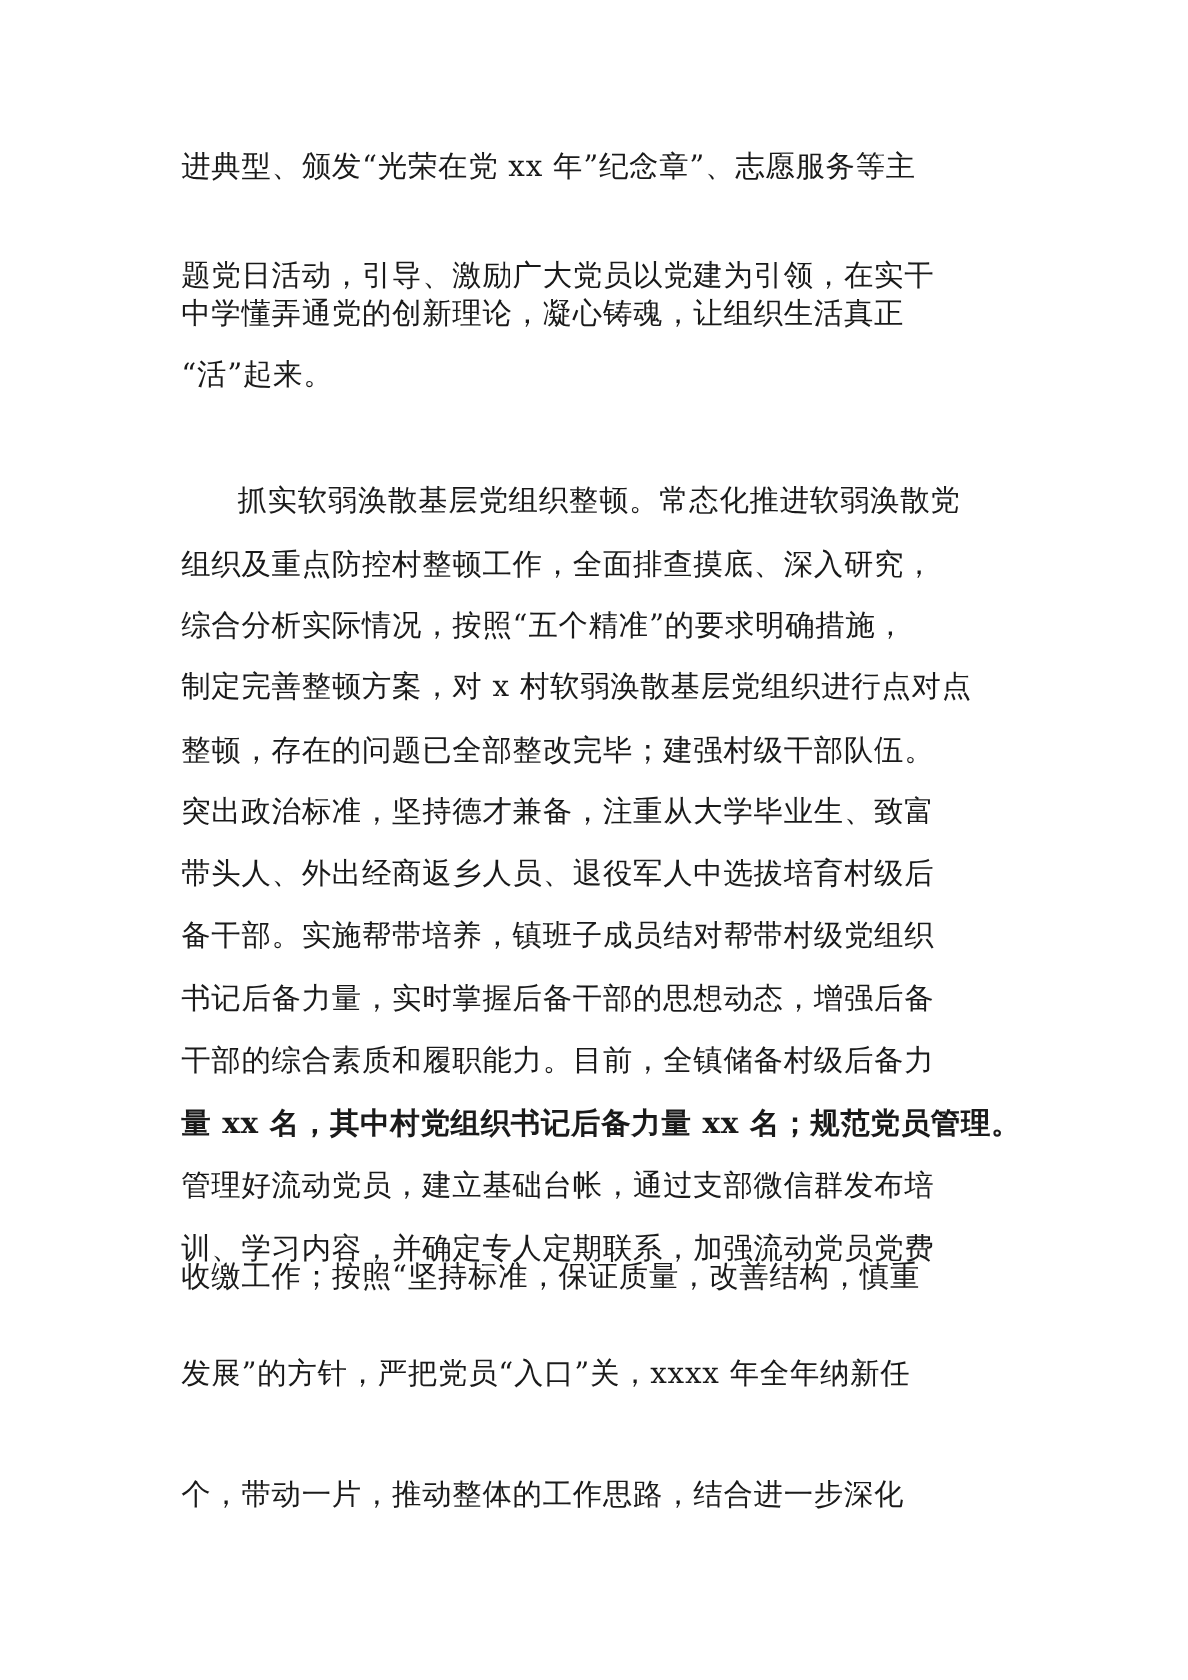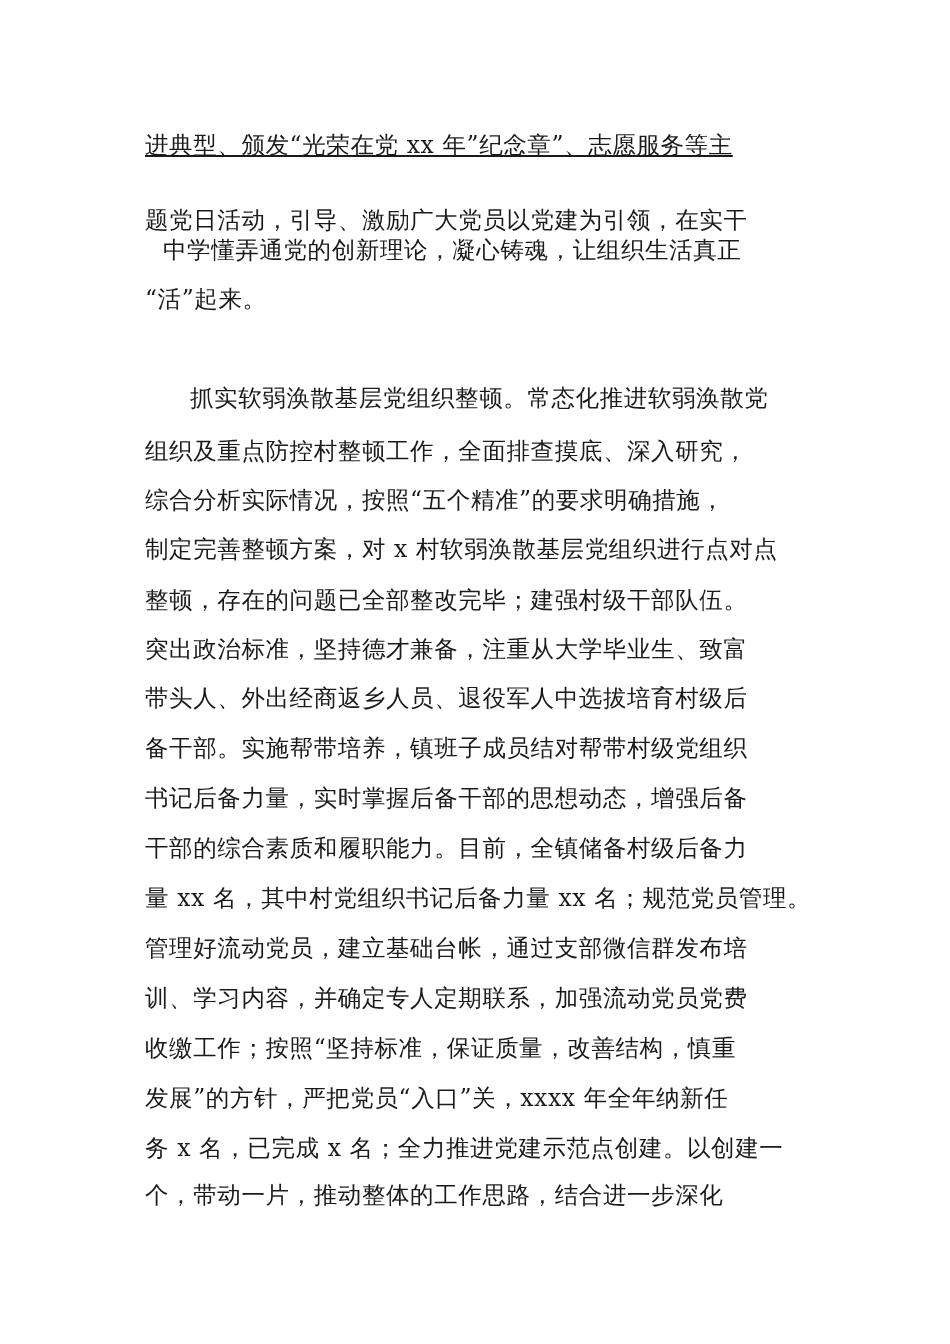--- a/index.html
+++ b/index.html
@@ -30,34 +30,33 @@
       line-height: 30px;
       white-space: nowrap;
       letter-spacing: 0.6px;
     }
     .indent { left: 190px; }
   </style>
 </head>
 <body>
 
 <div class="page">
-  <div class="line" style="top:130px;text-decoration:underline;">进典型、颁发“光荣在党 xx 年”纪念章”、志愿服务等主</div>
+  <div class="line" style="top:118px;">进典型、颁发“光荣在党 xx 年”纪念章”、志愿服务等主</div>
   <div class="line" style="top:185px;margin-top:20px;">题党日活动，引导、激励广大党员以党建为引领，在实干</div>
-  <div class="line" style="top:235px;margin-left:18px;">中学懂弄通党的创新理论，凝心铸魂，让组织生活真正</div>
+  <div class="line" style="top:235px;">中学懂弄通党的创新理论，凝心铸魂，让组织生活真正</div>
   <div class="line" style="top:284px;">“活”起来。</div>
-  <div class="line indent" style="top:385px;font-family:Liberation Mono, monospace;">抓实软弱涣散基层党组织整顿。常态化推进软弱涣散党</div>
+  <div class="line indent" style="top:385px;">抓实软弱涣散基层党组织整顿。常态化推进软弱涣散党</div>
   <div class="line" style="top:436px;">组织及重点防控村整顿工作，全面排查摸底、深入研究，</div>
   <div class="line" style="top:485px;">综合分析实际情况，按照“五个精准”的要求明确措施，</div>
   <div class="line" style="top:534px;">制定完善整顿方案，对 x 村软弱涣散基层党组织进行点对点</div>
   <div class="line" style="top:585px;">整顿，存在的问题已全部整改完毕；建强村级干部队伍。</div>
   <div class="line" style="top:683px;">带头人、外出经商返乡人员、退役军人中选拔培育村级后</div>
   <div class="line" style="top:634px;">突出政治标准，坚持德才兼备，注重从大学毕业生、致富</div>
   <div class="line" style="top:733px;">备干部。实施帮带培养，镇班子成员结对帮带村级党组织</div>
   <div class="line" style="top:783px;">书记后备力量，实时掌握后备干部的思想动态，增强后备</div>
   <div class="line" style="top:833px;">干部的综合素质和履职能力。目前，全镇储备村级后备力</div>
-  <div class="line" style="top:883px;">量 xx 名，其中村党组织书记后备力量 xx 名；规范党员管理。</div>
+  <div class="line" style="top:883px;font-weight:bold;">量 xx 名，其中村党组织书记后备力量 xx 名；规范党员管理。</div>
   <div class="line" style="top:983px;">训、学习内容，并确定专人定期联系，加强流动党员党费</div>
   <div class="line" style="top:933px;">管理好流动党员，建立基础台帐，通过支部微信群发布培</div>
-  <div class="line" style="top:1033px;">收缴工作；按照“坚持标准，保证质量，改善结构，慎重</div>
+  <div class="line" style="top:1006px;">收缴工作；按照“坚持标准，保证质量，改善结构，慎重</div>
   <div class="line" style="top:1083px;">发展”的方针，严把党员“入口”关，xxxx 年全年纳新任</div>
-  <div class="line" style="top:1133px;">务 x 名，已完成 x 名；全力推进党建示范点创建。以创建一</div>
   <div class="line" style="top:1180px;">个，带动一片，推动整体的工作思路，结合进一步深化</div>
 </div>
 
 </body></html>

